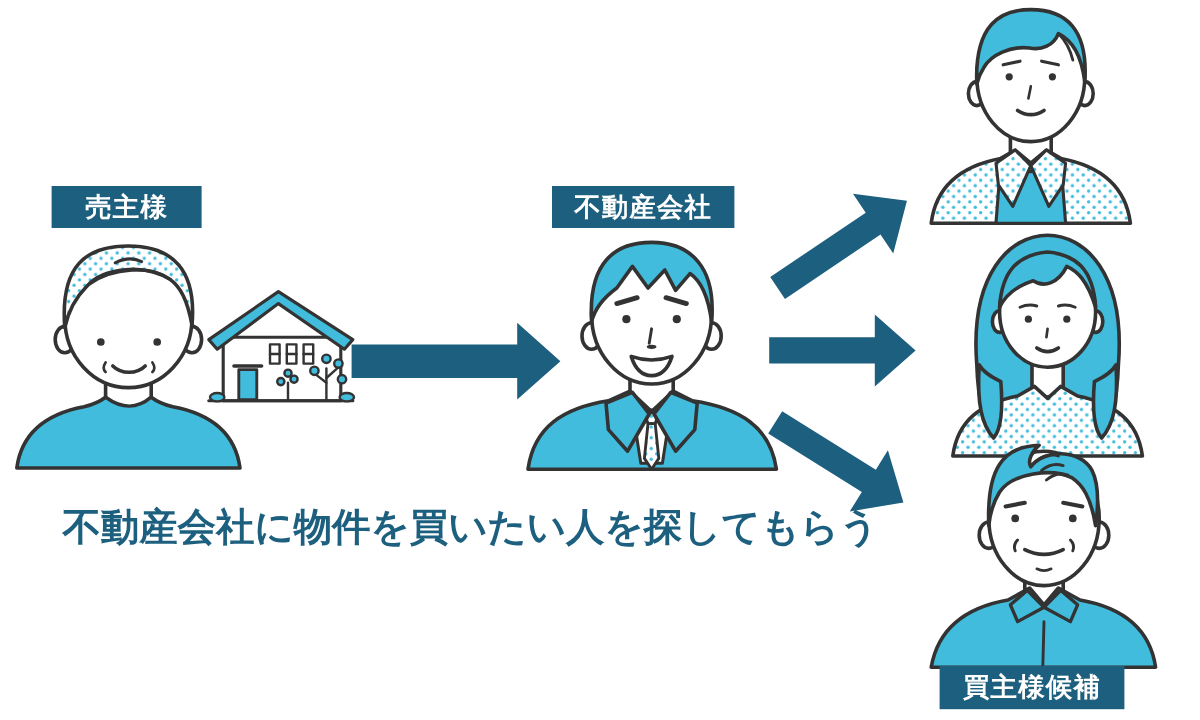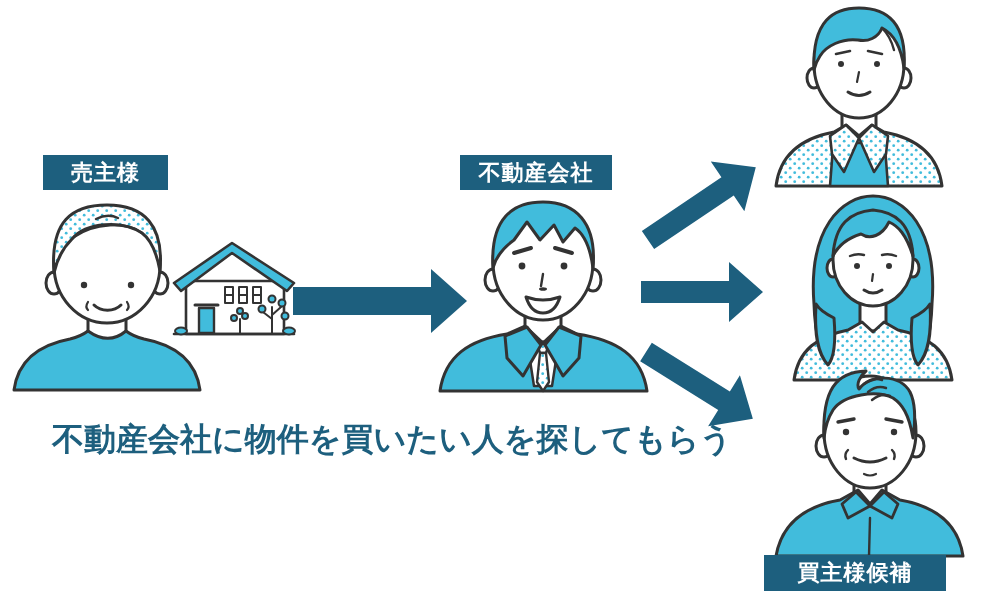--- a/index.html
+++ b/index.html
@@ -11,21 +11,21 @@
   body{font-family:"Liberation Sans","DejaVu Sans",sans-serif;background:#fff;}
   .canvas{position:relative;width:1000px;height:600px;background:#ffffff;overflow:hidden;}
   .fig-svg{position:absolute;left:0;top:0;width:1000px;height:600px;}
   .label{
     position:absolute;height:35px;background:var(--teal);color:#fff;
     display:flex;align-items:center;justify-content:center;
     font-size:22px;font-weight:bold;letter-spacing:1px;
   }
   .label-seller{left:43px;top:155px;width:125px;}
   .label-agent{left:460px;top:155px;width:152px;}
-  .label-buyers{left:764px;top:555px;width:182px;height:36px;}
+  .label-buyers{left:783px;top:555px;width:154px;height:36px;}
   .caption{
     position:absolute;left:52px;top:418px;width:600px;
     font-size:32px;font-weight:bold;color:var(--teal);white-space:nowrap;
   }
 </style>
 </head>
 <body>
 
 <div class="canvas">
 

